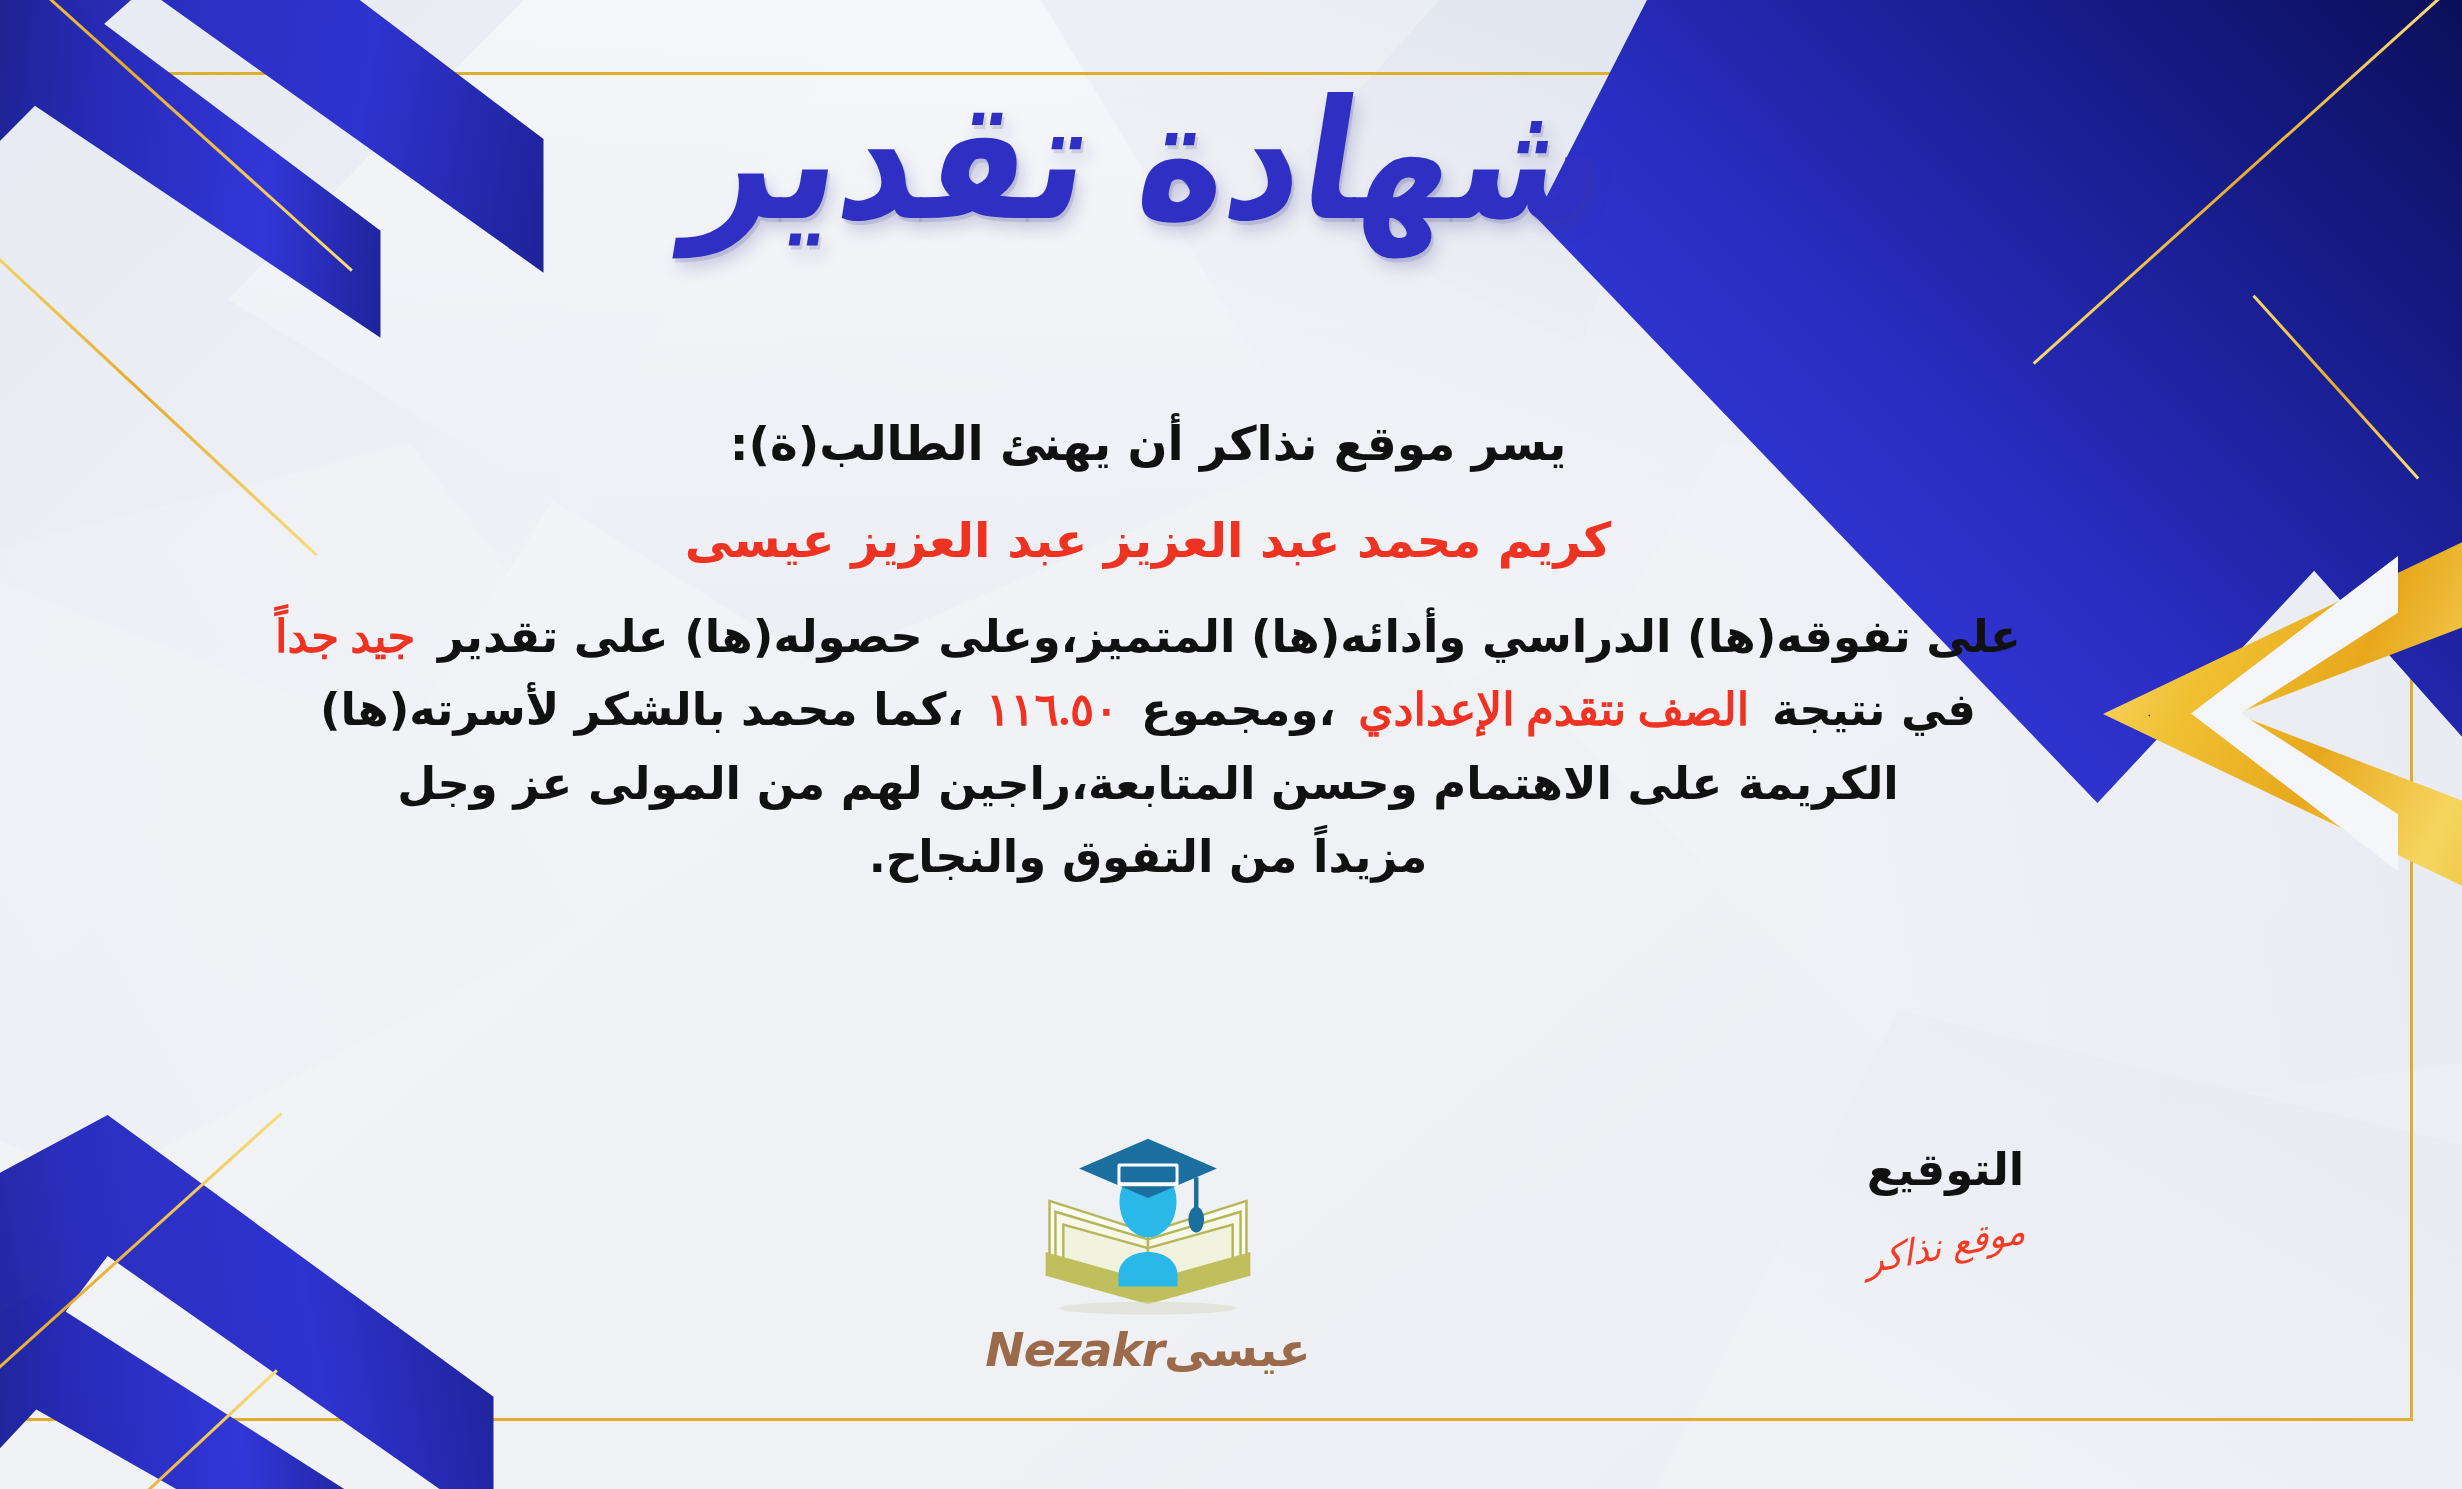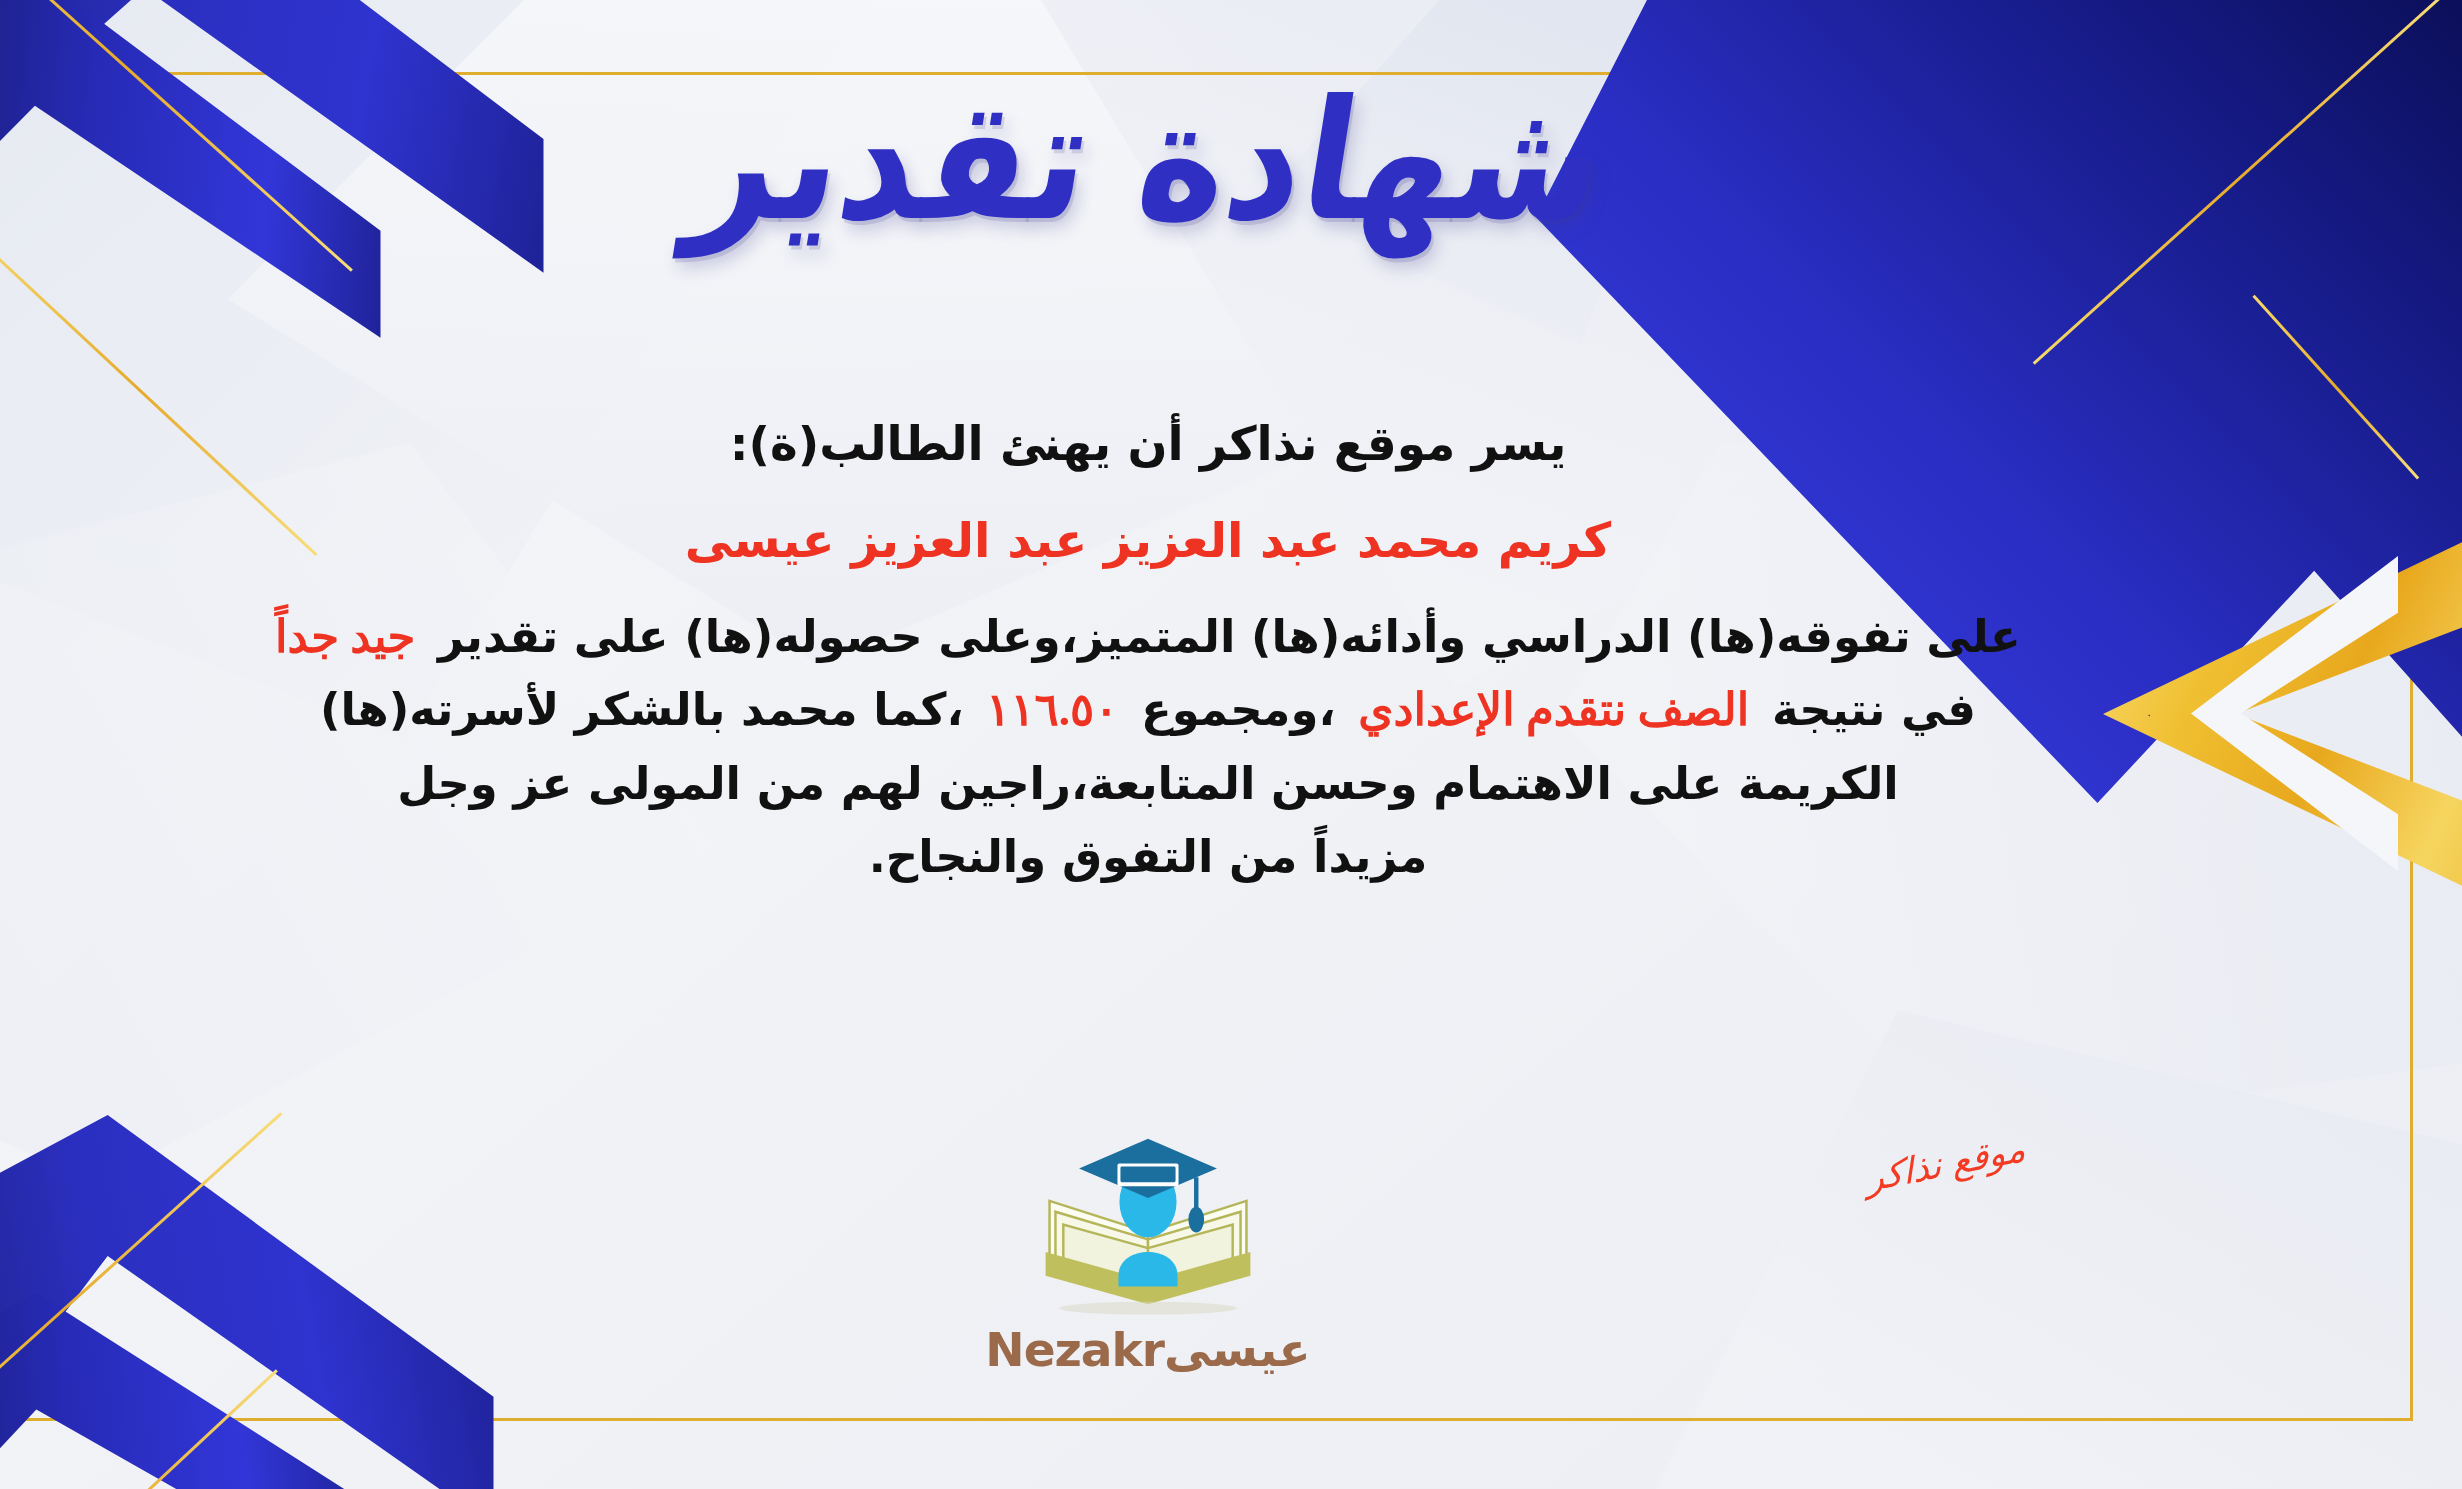--- a/index.html
+++ b/index.html
@@ -292,21 +292,21 @@
   .logo-svg { display: block; margin: 0 auto; }
   .logo-text {
     margin-top: -3px;
     font-size: 47px;
     font-weight: 800;
     color: #9a6a4a;
     letter-spacing: -1px;
     direction: rtl;
     font-family: "DejaVu Sans", "Liberation Sans", sans-serif;
   }
-  .logo-text .lat { }
+  .logo-text .lat { font-style: italic; }
 </style>
 </head>
 <body>
 
 <div class="certificate">
 
   <div class="bg-facets">
     <div class="facet facet-a"></div>
     <div class="facet facet-b"></div>
     <div class="facet facet-c"></div>
@@ -363,20 +363,21 @@
     <p class="line line-4">
       <span>في نتيجة</span><span class="sp"></span><span class="red">الصف نتقدم الإعدادي</span><span class="sp"></span><span>،ومجموع</span><span class="sp"></span><span class="red">١١٦.٥٠</span><span class="sp"></span><span>،كما محمد بالشكر لأسرته(ها)</span>
     </p>
 
     <p class="line line-5">الكريمة على الاهتمام وحسن المتابعة،راجين لهم من المولى عز وجل</p>
 
     <p class="line line-6">مزيداً من التفوق والنجاح.</p>
   </div>
 
   <div class="signature-block">
+    <div class="signature-label">التوقيع</div>
     <div class="signature-mark">موقع نذاكر</div>
   </div>
 
   <div class="logo-block">
     <svg class="logo-svg" width="256" height="197" viewBox="0 0 520 400">
 
       <g>
         <path d="M260 330 L 60 268 L 60 148 L 260 212 Z" fill="#fcfdf2" stroke="#b5b55a" stroke-width="5"></path>
         <path d="M260 330 L 460 268 L 460 148 L 260 212 Z" fill="#fcfdf2" stroke="#b5b55a" stroke-width="5"></path>
         <path d="M260 338 L 72 282 L 72 170 L 260 226 Z" fill="#f7f8e8" stroke="#b5b55a" stroke-width="5"></path>

